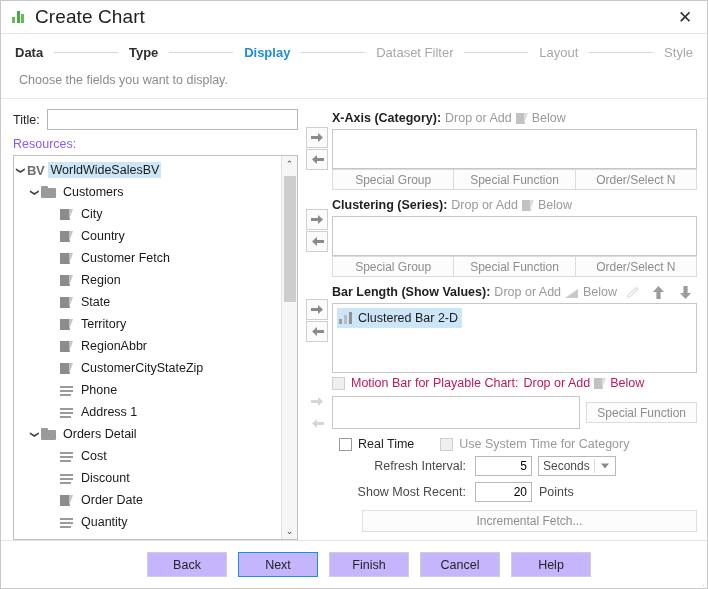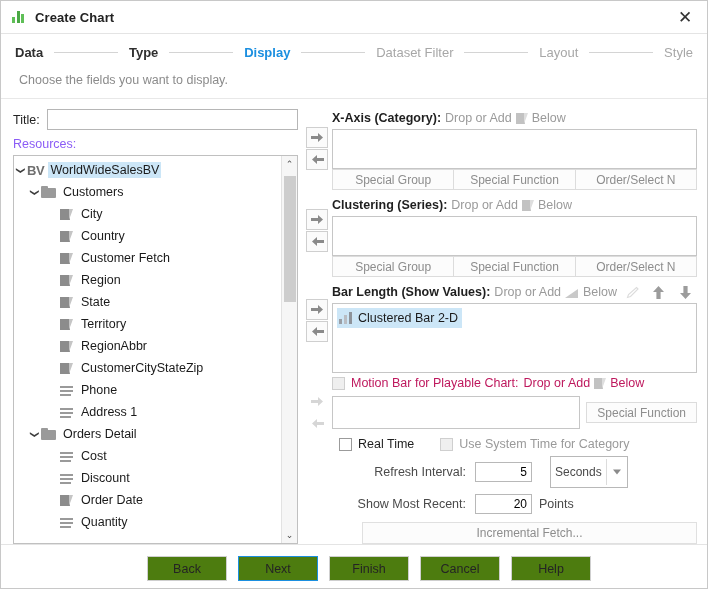--- a/index.html
+++ b/index.html
@@ -43,24 +43,23 @@
     position: absolute;
     bottom: 2px;
     width: 3px;
     background: #5fbf57;
     display: block;
   }
   .app-icon i:nth-child(1){ left:1px;  height: 6px; }
   .app-icon i:nth-child(2){ left:5.5px;height: 12px; background:#4aa845;}
   .app-icon i:nth-child(3){ left:10px; height: 9px; }
   .title-text {
-    font-size: 13px;
+    font-size: 19px;
     color: #222;
     letter-spacing: .1px;
-    font-weight: bold;
   }
   .close-btn {
     margin-left: auto;
     width: 28px; height: 26px;
     display: flex; align-items: center; justify-content: center;
     color: #333;
     font-size: 17px;
     line-height: 1;
     cursor: pointer;
     user-select: none;
@@ -367,24 +366,24 @@
     border: 1px solid #b8b8b8;
     background:#fff;
     text-align: right;
     font-family:"Liberation Sans", sans-serif;
     font-size: 12px;
     padding: 0 4px;
     box-sizing: border-box;
     outline:none;
   }
   .unit-sel {
-    height: 32px; width: 78px;
+    height: 20px; width: 78px;
     border: 1px solid #b8b8b8;
     background:#fff;
-    margin-left: 18px;
+    margin-left: 6px;
     display:flex; align-items:center;
     font-size:12px;
     padding-left: 4px;
     box-sizing:border-box;
     cursor:pointer;
     position:relative;
   }
   .unit-sel .car {
     position:absolute; right: 6px; top:50%; transform:translateY(-50%);
     width:0;height:0;border-left:4px solid transparent;border-right:4px solid transparent;border-top:5px solid #8b8b8b;
@@ -408,21 +407,21 @@
     flex: 0 0 47px;
     border-top: 1px solid #e4e4e4;
     display:flex; align-items:center; justify-content:center;
     gap: 11px;
     padding-left: 30px;
     position: relative;
   }
   .fbtn {
     width: 80px; height: 25px;
     border: 1px solid #cfcfcf;
-    background: #4d7c0f;
+    background: #c4b5fd;
     font-family:"Liberation Sans", sans-serif;
     font-size: 12.5px;
     color:#242424;
     cursor:pointer;
   }
   .fbtn.primary { border: 1px solid #1b8fe0; }
   .grip {
     position:absolute; right: 3px; bottom: 2px;
     width: 13px; height: 13px;
     overflow:hidden;

